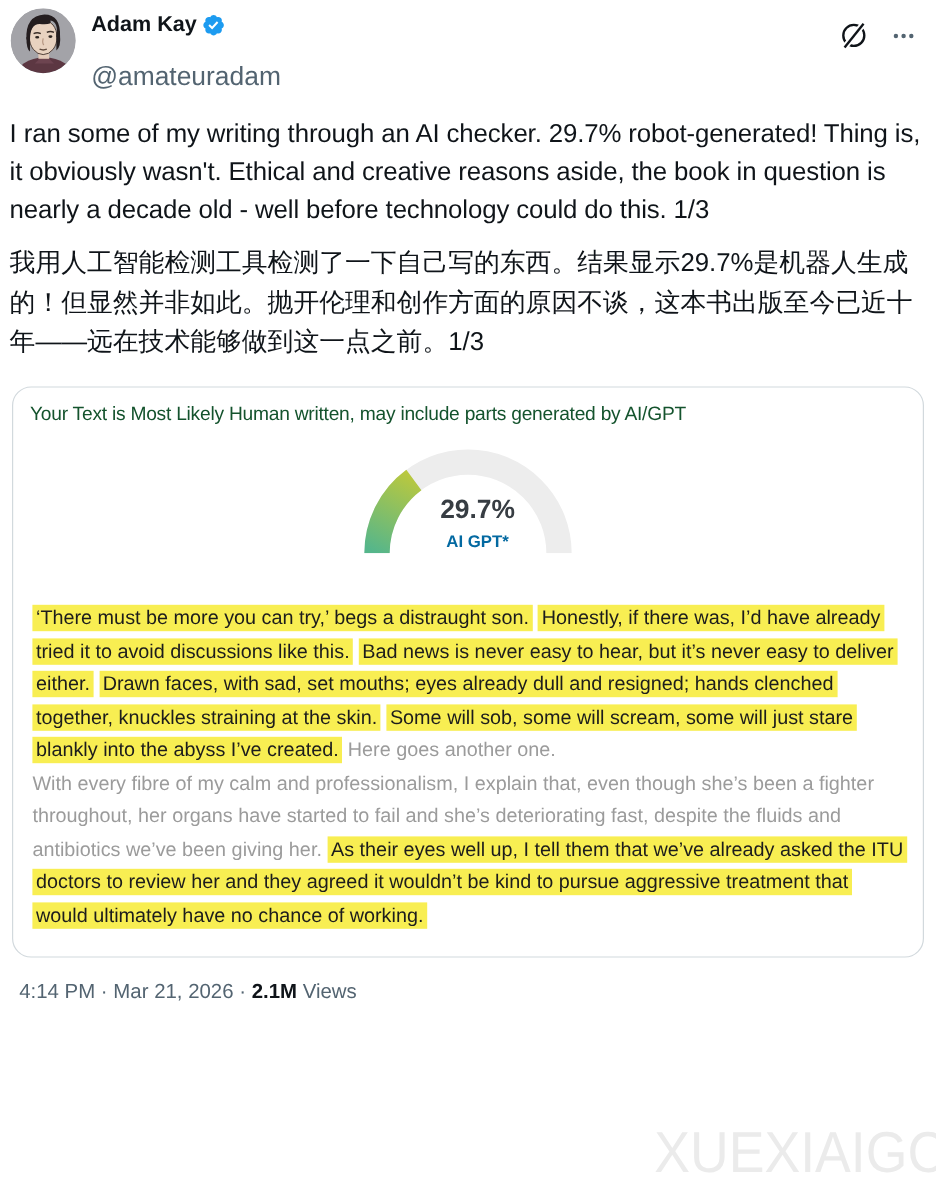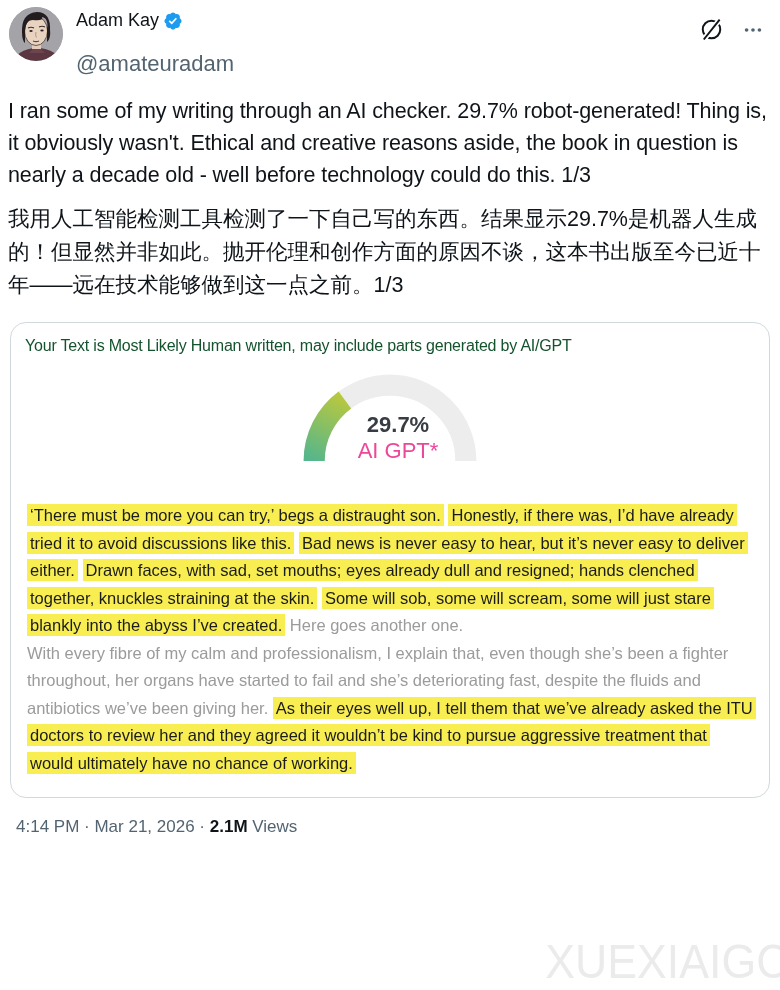--- a/index.html
+++ b/index.html
@@ -11,21 +11,21 @@
     color: var(--text-primary, #0f1419);
   }
   
   .header { display: flex; align-items: flex-start; padding: 7px 14px 0 9px; }
   .avatar {
     width: 54px; height: 54px; border-radius: 50%; overflow: hidden;
     flex: 0 0 auto; cursor: pointer; background: #a3a3a8;
   }
   .id-block { margin-left: 13px; padding-top: 3px; }
   .name-row { display: flex; align-items: center; gap: 4px; }
-  .display-name { font-size: 18px; font-weight: normal; color: var(--text-primary, #0f1419); cursor: pointer; }
+  .display-name { font-size: 18px; font-weight: bold; color: var(--text-primary, #0f1419); cursor: pointer; }
   .badge { width: 20px; height: 20px; display: inline-block; }
   .handle { font-size: 22px; color: var(--text-secondary, #536471); margin-top: 20px; cursor: pointer; }
   .header-actions { margin-left: auto; display: flex; align-items: center; gap: 14px; padding-top: 8px; }
   .icon-btn { background: none; border: none; cursor: pointer; padding: 2px; line-height: 0; }
   
   .tweet-en { margin: 18px 8px 0 8px; font-size: 21.5px; line-height: 32px; color: var(--text-primary, #0f1419); letter-spacing: -0.1px; }
   .tweet-zh { margin: 12px 8px 0 8px; font-size: 21.5px; line-height: 33px; color: var(--text-primary, #0f1419); }
   
   .checker-card {
     margin: 20px 10px 0 10px;
@@ -40,21 +40,21 @@
     font-size: 16px; font-weight: normal; letter-spacing: -0.2px;
     color: #14532d; white-space: nowrap; overflow: hidden;
   }
   .gauge-wrap { position: relative; width: 192px; height: 99px; margin: 10px auto 0 auto; }
   .gauge-wrap svg { display: block; width: 192px; height: 96px; }
   .gauge-labels {
     position: absolute; left: 16px; right: 0; top: 47px;
     text-align: center; line-height: 26px;
   }
   .gauge-value { font-size: 22px; font-weight: bold; color: #373d43; }
-  .gauge-sub   { font-size: 22px; font-weight: normal; color: #ec4899; }
+  .gauge-sub   { font-size: 14px; font-weight: bold; color: #0369a1; }
   .card-body {
     padding: 38px 16px 20px 16px;
     font-size: 16.5px; line-height: 27.5px;
     color: var(--body-gray, #9b9b9b);
   }
   .card-body p { margin: 0; }
   .card-body mark {
     background: var(--highlight, #f8ee52);
     color: var(--highlight-text, #1c1c1c);
     padding: 2px 3px;

